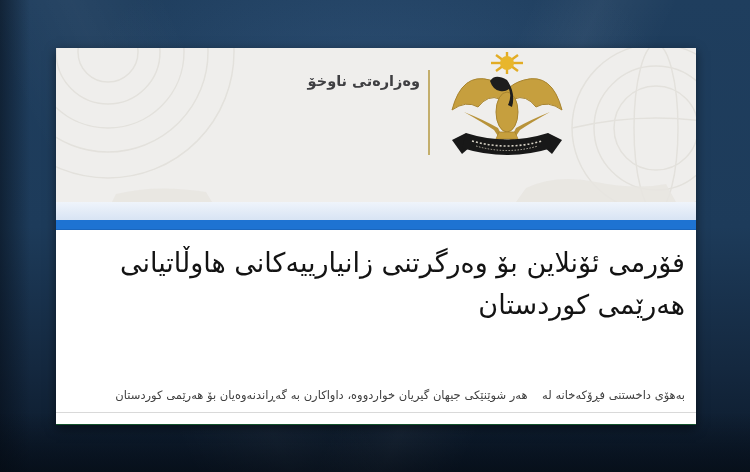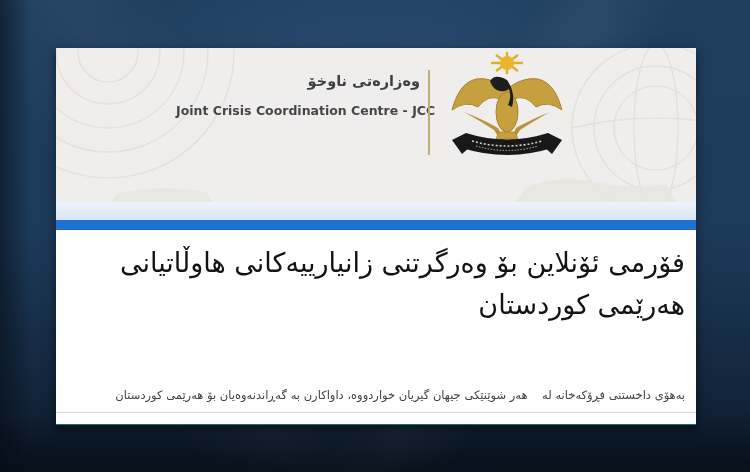--- a/index.html
+++ b/index.html
@@ -25,21 +25,21 @@
     position:absolute;left:0;top:0;width:30px;height:100%;
     background:linear-gradient(90deg, rgba(5,12,22,0.55), rgba(5,12,22,0));
   }
   .bg-bottom-shade{
     position:absolute;left:0;bottom:0;width:100%;height:60px;
     background:linear-gradient(0deg, rgba(4,10,18,0.6), rgba(4,10,18,0));
   }
 
   .card{
     position:absolute;left:56px;top:48px;width:640px;height:377px;
-    background:#0f766e;
+    background:#14532d;
     box-shadow:0 3px 10px rgba(0,0,0,0.5);
   }
 
   
   .card-header{
     position:relative;height:154px;background:var(--header-gray);
     overflow:hidden;
   }
   .watermark{position:absolute;inset:0;width:100%;height:100%;}
   .header-text{
@@ -101,21 +101,20 @@
         <path d="M516 80 Q600 60 684 80"></path>
       </g>
       <g fill="#e7e5e0" stroke="none" opacity="0.85">
         <path d="M470 140 q30 -14 70 -6 q40 8 70 2 l10 18 l-160 0 z"></path>
         <path d="M60 146 q40 -10 90 -2 l6 10 l-100 0 z"></path>
       </g>
     </svg>
 
     <div class="header-text">
       <div class="ku-line">وەزارەتی ناوخۆ</div>
-      <div class="en-line">Joint Crisis Coordination Centre - JCC</div>
     </div>
 
     <div class="gold-divider"></div>
 
     <svg class="logo" viewBox="0 0 122 112">
 
       <g stroke="#e2ac25" stroke-width="2.4">
         <line x1="61" y1="2" x2="61" y2="24"></line>
         <line x1="50" y1="5" x2="72" y2="21"></line>
         <line x1="72" y1="5" x2="50" y2="21"></line>

